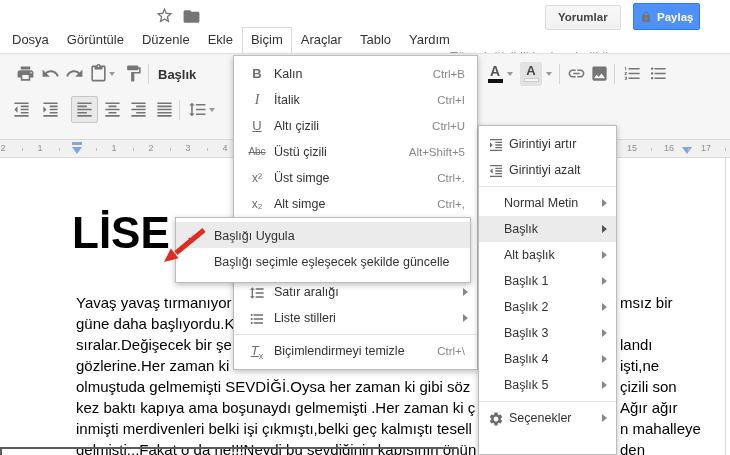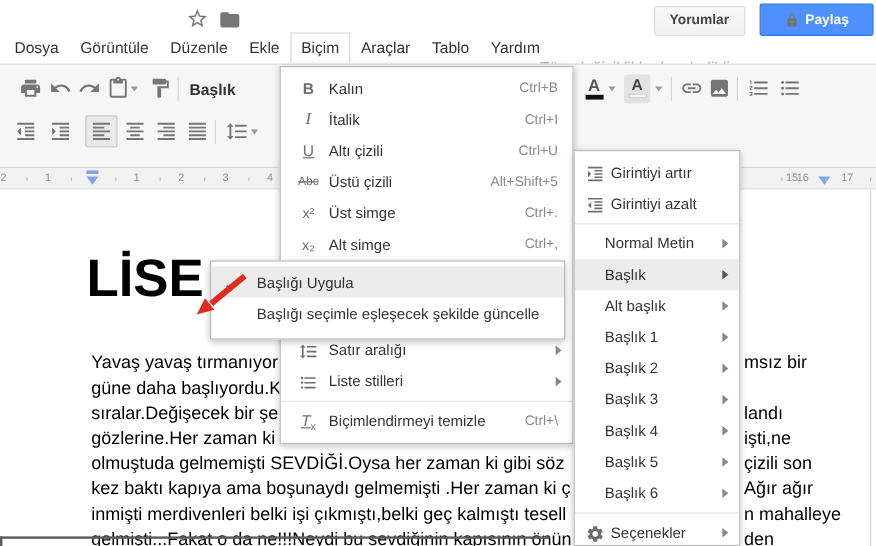--- a/index.html
+++ b/index.html
@@ -8,21 +8,21 @@
          font-family:"Liberation Sans","DejaVu Sans",sans-serif; color:#333; }
 
   
   .titlebar { position:absolute; left:0; top:0; width:730px; height:27px; }
   .doc-title { position:absolute; left:9px; top:3px; font-size:18px; color:#222; }
   .icon-star { position:absolute; left:155px; top:6px; width:17px; height:17px; color:#c7c7c7; }
   .icon-folder { position:absolute; left:182px; top:7px; width:17px; height:17px; color:#9a9a9a; }
   .btn-comments { position:absolute; left:545px; top:5px; height:25px; padding:0 12px;
     background:linear-gradient(#f8f8f8,#f1f1f1); border:1px solid #dcdcdc; border-radius:2px;
     font-size:11.5px; font-weight:bold; color:#444; line-height:23px; }
-  .btn-share { position:absolute; left:633px; top:3px; height:27px; padding:0 20px;
+  .btn-share { position:absolute; left:633px; top:3px; height:27px; padding:0 6px;
     background:#4d90fe; border:1px solid #3079ed; border-radius:2px; color:#fff;
     font-size:11.5px; font-weight:bold; display:flex; align-items:center; gap:5px; }
   .icon-lock { width:12px; height:12px; color:#fff; }
 
   
   .menubar { position:absolute; left:0; top:27px; width:730px; height:26px; display:flex; padding-left:3px; }
   .menubar-item { font-size:13px; color:#333; padding:5px 9px 6px; cursor:default; }
   .menubar-item.open { background:#fff; border:1px solid #d9d9d9; border-bottom:none; padding:4px 8px 7px; }
   .saved-status { position:absolute; left:450px; top:6px; font-size:13px; color:#9a9a9a;margin-top:16px; }
 
@@ -256,21 +256,21 @@
     <span class="ruler-num" style="left: 262px;">5</span>
     <span class="ruler-num" style="left: 299px;">6</span>
     <span class="ruler-num" style="left: 336px;">7</span>
     <span class="ruler-num" style="left: 373px;">8</span>
     <span class="ruler-num" style="left: 410px;">9</span>
     <span class="ruler-num" style="left: 447px;">10</span>
     <span class="ruler-num" style="left: 484px;">11</span>
     <span class="ruler-num" style="left: 521px;">12</span>
     <span class="ruler-num" style="left: 558px;">13</span>
     <span class="ruler-num" style="left: 595px;">14</span>
-    <span class="ruler-num" style="left: 660px;">15</span>
+    <span class="ruler-num" style="left: 632px;">15</span>
     <span class="ruler-num" style="left: 669px;">16</span>
     <span class="ruler-num" style="left: 706px;">17</span>
     <span class="ruler-tick" style="left: 21.5px;"></span>
     <span class="ruler-tick" style="left: 58.5px;"></span>
     <span class="ruler-tick" style="left: 95.5px;"></span>
     <span class="ruler-tick" style="left: 132.5px;"></span>
     <span class="ruler-tick" style="left: 169.5px;"></span>
     <span class="ruler-tick" style="left: 206.5px;"></span>
     <span class="ruler-tick" style="left: 243.5px;"></span>
     <span class="ruler-tick" style="left: 280.5px;"></span>
@@ -419,24 +419,20 @@
     <span class="m-arrow"></span>
   </div>
   <div class="menu-row">
     <span class="m-label s-label">Başlık 4</span>
     <span class="m-arrow"></span>
   </div>
   <div class="menu-row">
     <span class="m-label s-label">Başlık 5</span>
     <span class="m-arrow"></span>
   </div>
-  <div class="menu-row">
-    <span class="m-label s-label">Başlık 6</span>
-    <span class="m-arrow"></span>
-  </div>
   <div class="menu-sep"></div>
   <div class="menu-row">
     <span class="m-icon"><svg viewBox="0 0 24 24">
           <path fill="currentColor" d="M19.14 12.94c.04-.3.06-.61.06-.94 0-.32-.02-.64-.07-.94l2.03-1.58c.18-.14.23-.41.12-.61l-1.92-3.32c-.12-.22-.37-.29-.59-.22l-2.39.96c-.5-.38-1.03-.7-1.62-.94l-.36-2.54c-.04-.24-.24-.41-.48-.41h-3.84c-.24 0-.43.17-.47.41l-.36 2.54c-.59.24-1.13.57-1.62.94l-2.39-.96c-.22-.08-.47 0-.59.22L2.74 8.87c-.12.21-.08.47.12.61l2.03 1.58c-.05.3-.09.63-.09.94s.02.64.07.94l-2.03 1.58c-.18.14-.23.41-.12.61l1.92 3.32c.12.22.37.29.59.22l2.39-.96c.5.38 1.03.7 1.62.94l.36 2.54c.05.24.24.41.48.41h3.84c.24 0 .44-.17.47-.41l.36-2.54c.59-.24 1.13-.56 1.62-.94l2.39.96c.22.08.47 0 .59-.22l1.92-3.32c.12-.22.07-.47-.12-.61l-2.01-1.58zM12 15.6c-1.98 0-3.6-1.62-3.6-3.6s1.62-3.6 3.6-3.6 3.6 1.62 3.6 3.6-1.62 3.6-3.6 3.6z"></path>
         </svg></span>
     <span class="m-label">Seçenekler</span>
     <span class="m-arrow"></span>
   </div>
 </div>
 

